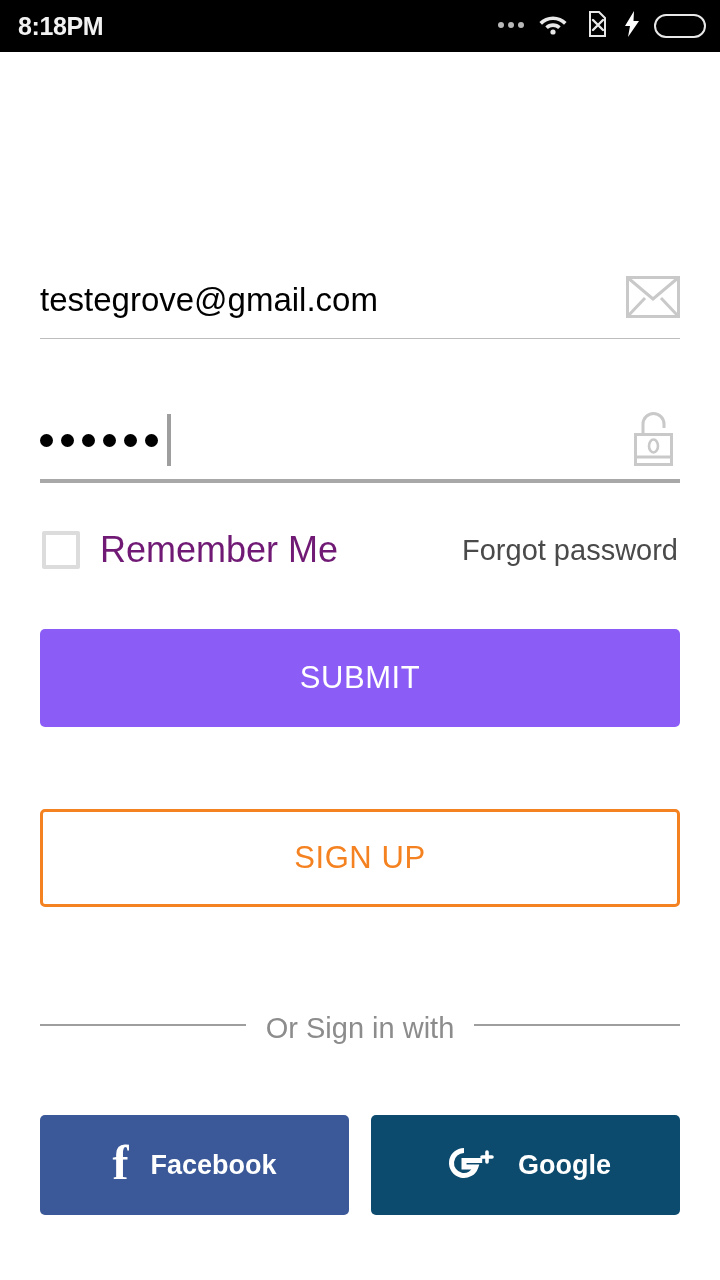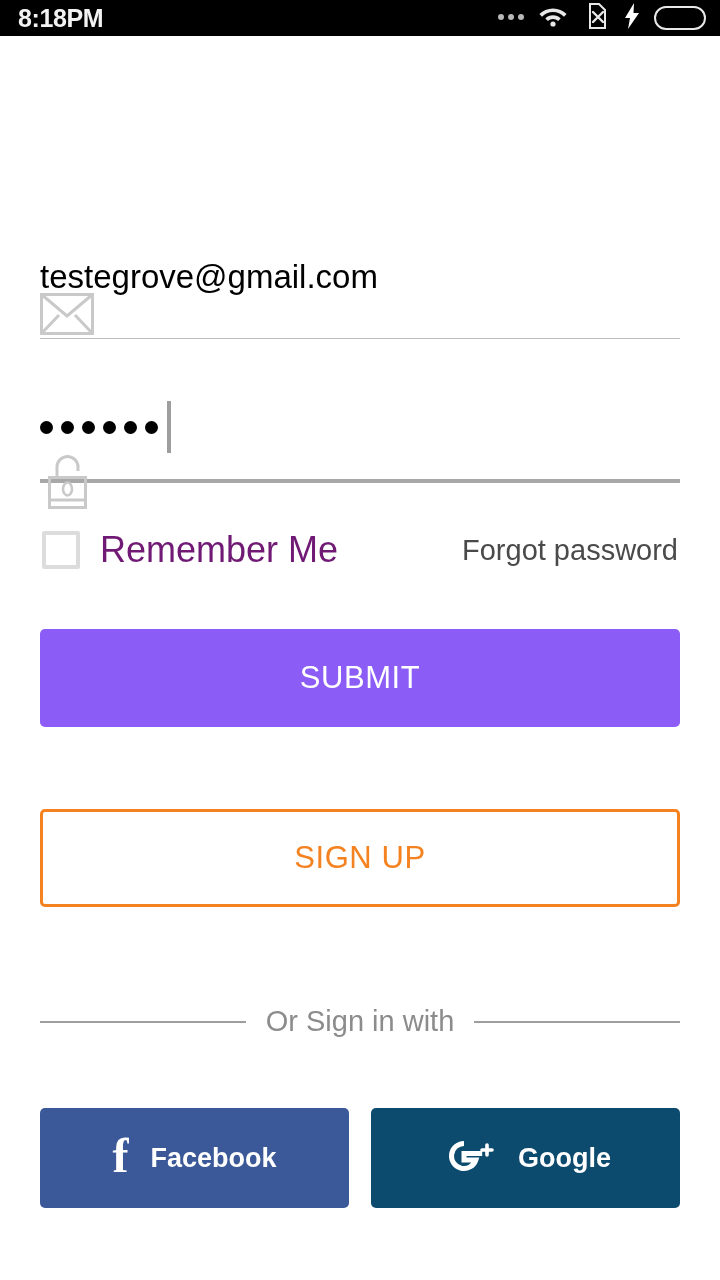--- a/index.html
+++ b/index.html
@@ -20,21 +20,21 @@
     height: 1280px;
     background: #ffffff;
     overflow: hidden;
   }
 
   
   .status-bar {
     position: absolute;
     top: 0; left: 0;
     width: 720px;
-    height: 36px;
+    height: 52px;
     background: #000000;
     display: flex;
     align-items: center;
     justify-content: space-between;
     padding: 0 14px 0 18px;
     box-sizing: border-box;
   }
   .status-time {
     color: #f2f2f2;
     font-size: 25px;
@@ -107,23 +107,23 @@
     box-sizing: border-box;
     padding: 0 40px;
   }
 
   .field {
     position: relative;
     margin-top: 0;
   }
   .field-row {
     display: flex;
+    align-items: center;
     justify-content: space-between;
     height: 78px;
-    flex-direction: column;
   }
   .field-value {
     font-size: 33px;
     color: #000000;
     line-height: 1;
     white-space: nowrap;
   }
   .field-underline {
     height: 1px;
     background: #bdbdbd;
@@ -231,20 +231,21 @@
   .divider .line {
     flex: 1;
     height: 2px;
     background: #9e9e9e;
   }
   .divider .label {
     font-size: 29px;
     color: #8c8c8c;
     white-space: nowrap;
     line-height: 1;
+    margin-top: 7px;
   }
 
   
   .social-row {
     display: flex;
     gap: 22px;
     margin-top: 72px;
   }
   .social-btn {
     flex: 1;

